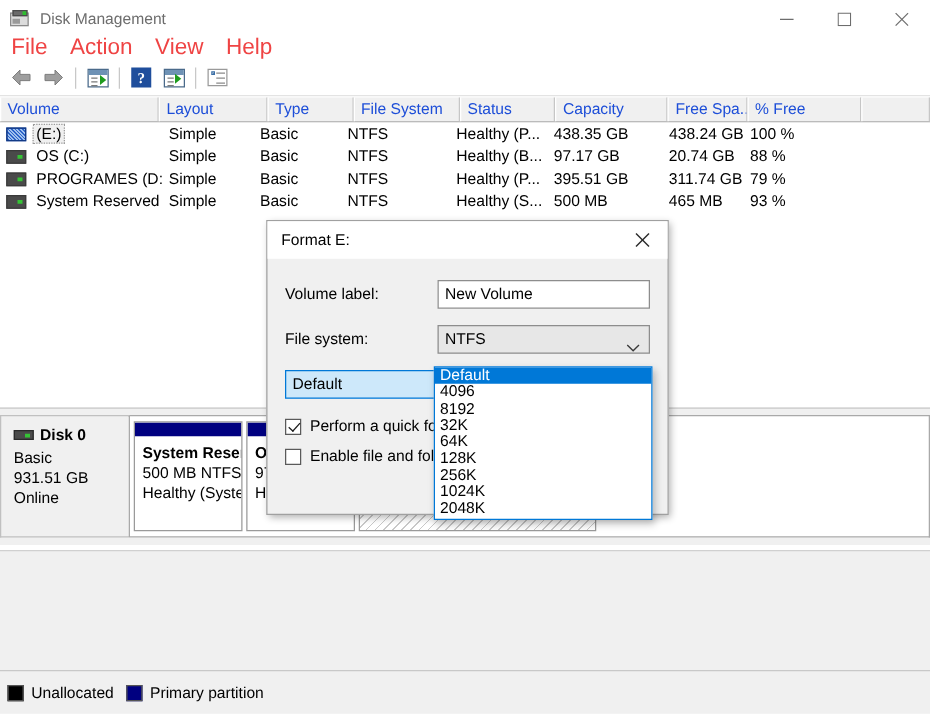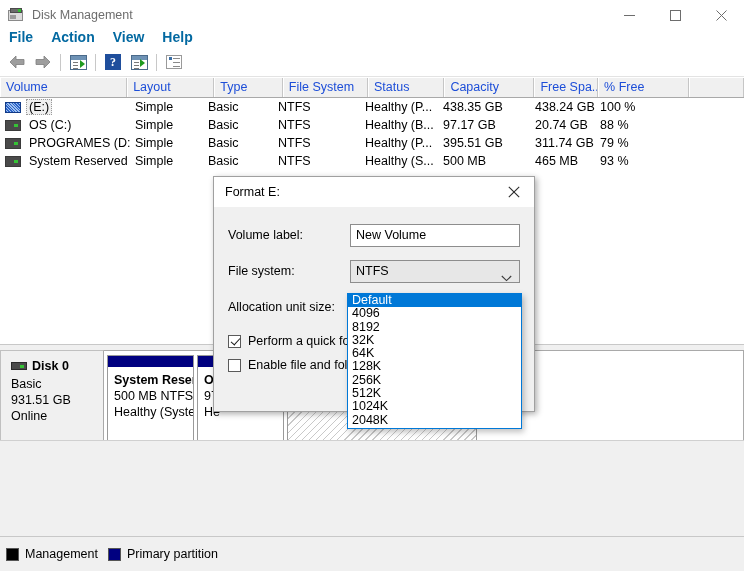--- a/index.html
+++ b/index.html
@@ -85,24 +85,23 @@
   .menubar {
     position: absolute;
     left: 0; top: 26px;
     width: 744px; height: 22px;
     display: flex;
     align-items: center;
     background: #ffffff;
   }
   .menuitem {
     padding: 2px 9px;
-    font-size: 14px;
-    color: #0369a1;
-    white-space: nowrap;
-    font-weight: bold;
+    font-size: 18px;
+    color: #ef4444;
+    white-space: nowrap;
   }
 
   
   .toolbar {
     position: absolute;
     left: 0; top: 48px;
     width: 744px; height: 28px;
     background: #ffffff;
     display: flex;
     align-items: center;
@@ -256,21 +255,21 @@
     background-image: repeating-linear-gradient(
       45deg,
       #2b63c9 0px, #2b63c9 1px,
       #9ec0ee 1px, #9ec0ee 2px);
     border: 1px solid #123a86;
   }
 
   
   .diskpane {
     position: absolute;
-    left: 0; top: 344px;
+    left: 0; top: 326px;
     width: 744px; height: 110px;
     background: #f0f0f0;
     border-top: 1px solid #c8c8c8;
     box-sizing: border-box;
     overflow: hidden;
   }
   .diskrow {
     position: absolute;
     left: 0; top: 5px;
     height: 98px;
@@ -617,21 +616,21 @@
       <div class="vrow selected">
         <div class="vcell first" style="width: 130px;">
           <span class="volicon hatched"></span>
           <span class="vol-label">(E:)</span>
         </div>
         <div class="vcell" style="width: 73px;">Simple</div>
         <div class="vcell" style="width: 70px;">Basic</div>
         <div class="vcell" style="width: 87px;">NTFS</div>
         <div class="vcell" style="width: 78px;">Healthy (P...</div>
         <div class="vcell" style="width: 92px;">438.35 GB</div>
-        <div class="vcell" style="width: 65px;">438.24 GB</div>
+        <div class="vcell" style="width: 65px; text-align: right;">438.24 GB</div>
         <div class="vcell" style="width: 93px;">100 %</div>
       </div>
       <div class="vrow">
         <div class="vcell first" style="width: 130px;">
           <span class="volicon">
             <span class="vled"></span>
           </span>
           <span class="vol-label">OS (C:)</span>
         </div>
         <div class="vcell" style="width: 73px;">Simple</div>
@@ -710,21 +709,21 @@
           </div>
         </div>
     </div>
   </div>
 
   <div class="emptyarea"></div>
 
   <div class="legend">
     <div class="legitem">
       <span class="legswatch" id="sw-unalloc" style="background: rgb(0, 0, 0);"></span>
-      <span>Management</span>
+      <span>Unallocated</span>
     </div>
     <div class="legitem">
       <span class="legswatch" id="sw-primary" style="background: rgb(0, 0, 128);"></span>
       <span>Primary partition</span>
     </div>
   </div>
 
   <div class="dialog">
     <div class="dlg-title">
       <div class="dlg-title-text">Format E:</div>
@@ -748,21 +747,20 @@
           <span>NTFS</span>
           <span class="chev">
             <svg width="11" height="7" viewBox="0 0 11 7">
                 <polyline points="0.8,1 5.5,5.6 10.2,1" fill="none" stroke="#3a3a3a" stroke-width="1.1"></polyline>
               </svg>
           </span>
         </div>
       </div>
 
       <div class="frow">
-        <div class="flabel">Allocation unit size:</div>
         <div class="fcombo open">
           <span>Default</span>
           <span class="chev">
             <svg width="11" height="7" viewBox="0 0 11 7">
                 <polyline points="0.8,1 5.5,5.6 10.2,1" fill="none" stroke="#1a5f9e" stroke-width="1.1"></polyline>
               </svg>
           </span>
         </div>
       </div>
 
@@ -780,18 +778,17 @@
   </div>
 
   <div class="dropdown" id="dropdown">
       <div class="ddopt sel">Default</div>
       <div class="ddopt">4096</div>
       <div class="ddopt">8192</div>
       <div class="ddopt">32K</div>
       <div class="ddopt">64K</div>
       <div class="ddopt">128K</div>
       <div class="ddopt">256K</div>
-      <div class="ddopt">512K</div>
       <div class="ddopt">1024K</div>
       <div class="ddopt">2048K</div>
     </div>
 
 </div>
 
 </body></html>

